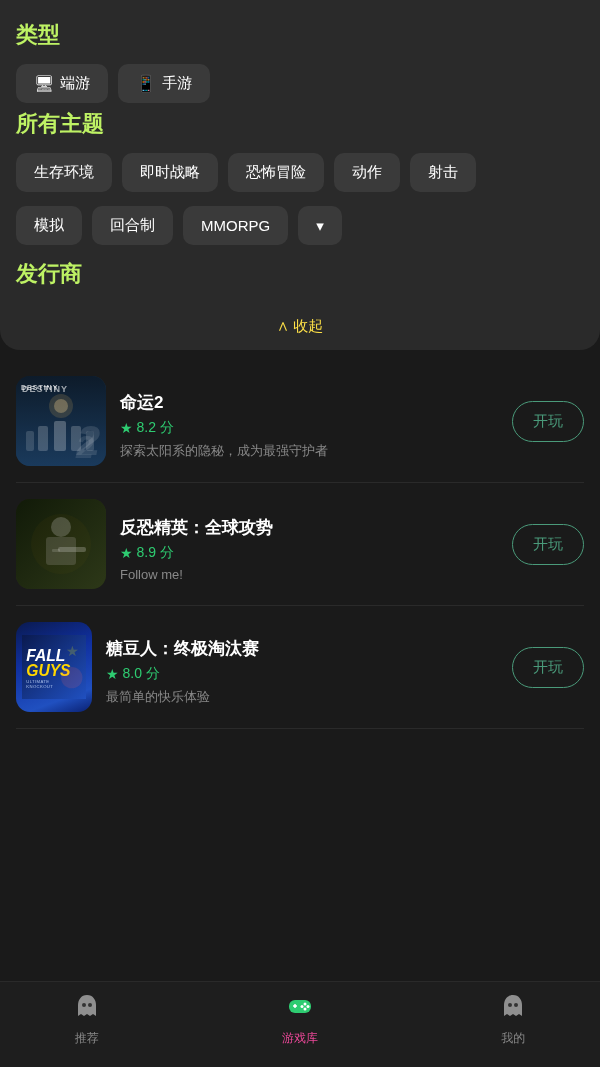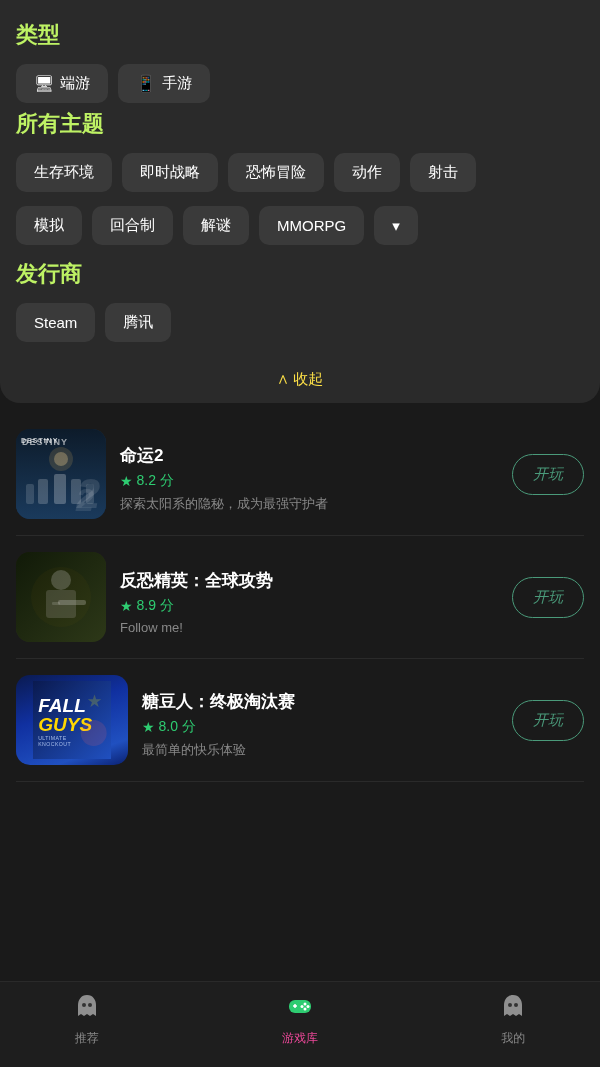--- a/index.html
+++ b/index.html
@@ -117,21 +117,20 @@
     .play-btn {
       background: transparent;
       border: 1.5px solid #4a9a7a;
       color: #4a9a7a;
       border-radius: 30px;
       padding: 10px 20px;
       font-size: 15px;
       cursor: pointer;
       white-space: nowrap;
       flex-shrink: 0;
-      font-style: italic;
     }
 
     .bottom-nav {
       background: #1e1e1e;
       display: flex;
       justify-content: space-around;
       align-items: center;
       padding: 10px 0 20px 0;
       border-top: 1px solid #2a2a2a;
       gap: 40px;
@@ -202,21 +201,21 @@
       border-radius: 14px;
       position: relative;
       overflow: hidden;
       display: flex;
       align-items: center;
       justify-content: center;
     }
 
     
     .fallguys-art {
-      width: 112px;
+      width: 76px;
       height: 90px;
       background: linear-gradient(160deg, #0a1a50 0%, #1030a0 40%, #2050c0 80%, #0a2070 100%);
       border-radius: 14px;
       position: relative;
       overflow: hidden;
       display: flex;
       flex-direction: column;
       align-items: flex-start;
       justify-content: flex-start;
       padding: 6px;
@@ -262,39 +261,28 @@
     </button>
   </div>
   <div class="tag-row">
     <button class="tag-btn">
       <span>模拟</span>
     </button>
     <button class="tag-btn">
       <span>回合制</span>
     </button>
     <button class="tag-btn">
-      <span>解谜</span>
-    </button>
-    <button class="tag-btn">
       <span>MMORPG</span>
     </button>
     <button class="tag-btn">
       <span>▾</span>
     </button>
   </div>
 
   <div class="section-title">发行商</div>
-  <div class="tag-row">
-    <button class="tag-btn">
-      <span>Steam</span>
-    </button>
-    <button class="tag-btn">
-      <span>腾讯</span>
-    </button>
-  </div>
 
   <div class="collapse-bar">
     <span>∧ 收起</span>
   </div>
 </div>
 
 <div class="game-list">
 
   <div class="game-item">
     <div class="destiny-art">

